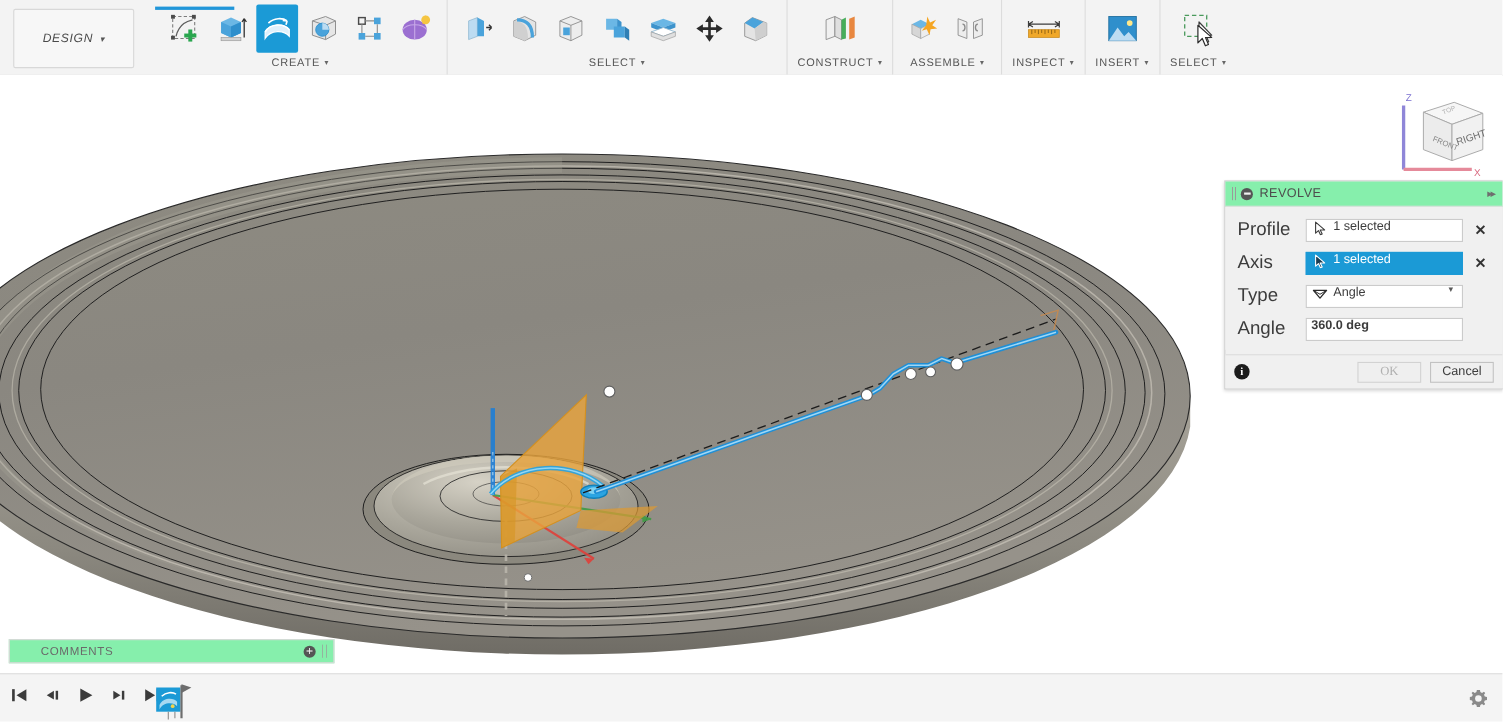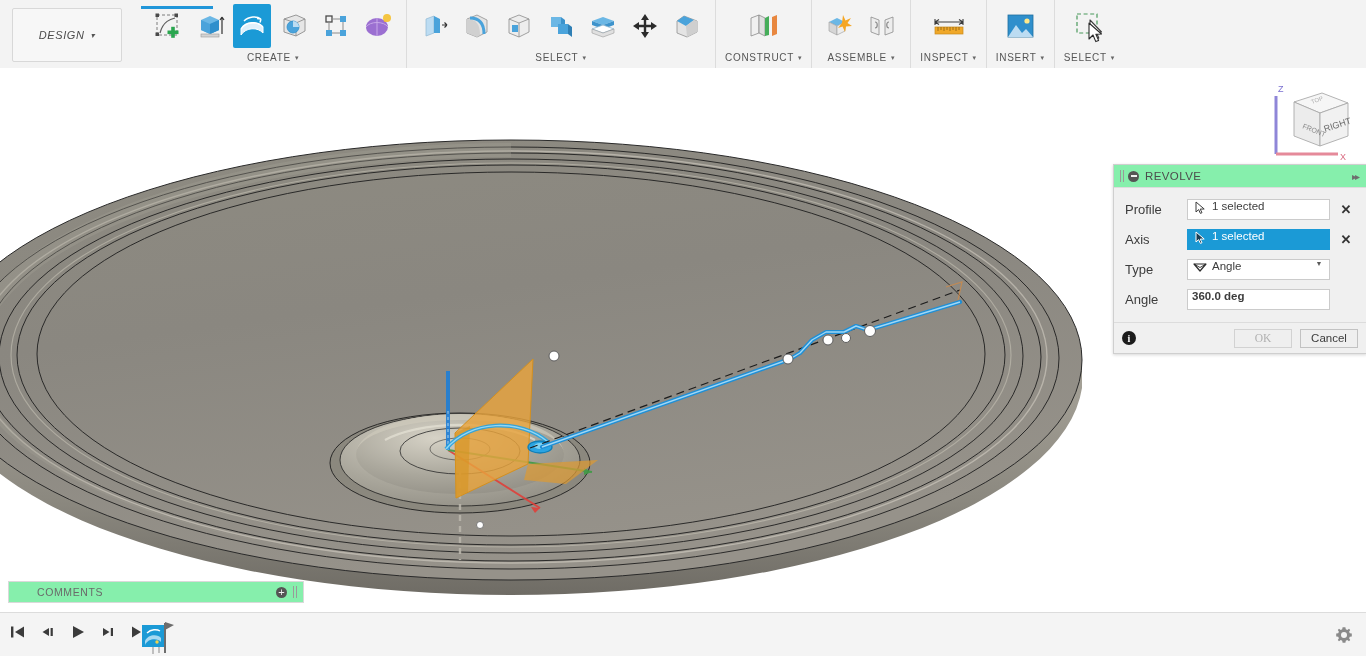--- a/index.html
+++ b/index.html
@@ -77,21 +77,21 @@
   .collapse-ic{
     width:11px;height:11px;border-radius:50%;background:#555;
     display:flex;align-items:center;justify-content:center;margin-right:6px;
   }
   .collapse-ic i{display:block;width:6px;height:1.5px;background:#f0f0f0;}
   .dlg-title{font-size:11.5px;color:#4d4d4d;letter-spacing:.4px;flex:1;}
   .dlg-expand{color:#6e6e6e;font-size:10px;letter-spacing:-2px;padding-right:2px;}
 
   .dlg-body{padding:6px 0 4px 0;background:#f0f0f0;}
   .row{display:flex;align-items:center;height:30px;padding:0 0 0 11px;}
-  .row-label{width:62px;font-size:13px;color:#3c3c3c;}
+  .row-label{width:62px;font-size:17px;color:#3c3c3c;}
   .field{
     flex:1;height:21px;background:#ffffff;border:1px solid #cbcbcb;
     display:flex;align-items:flex-start;padding:0 4px;box-sizing:border-box;
     font-size:11.5px;color:#3c3c3c;margin-right:8px;max-width:143px;
   }
   .field.sel-active{background:#1b9ad6;border-color:#1b9ad6;color:#ffffff;}
   .field .fi{width:16px;height:15px;display:flex;align-items:center;justify-content:center;margin-right:4px;flex:0 0 16px;}
   .field .ftext{flex:1;white-space:nowrap;overflow:hidden;}
   .field .dd{
     width:12px;display:flex;align-items:center;justify-content:center;

